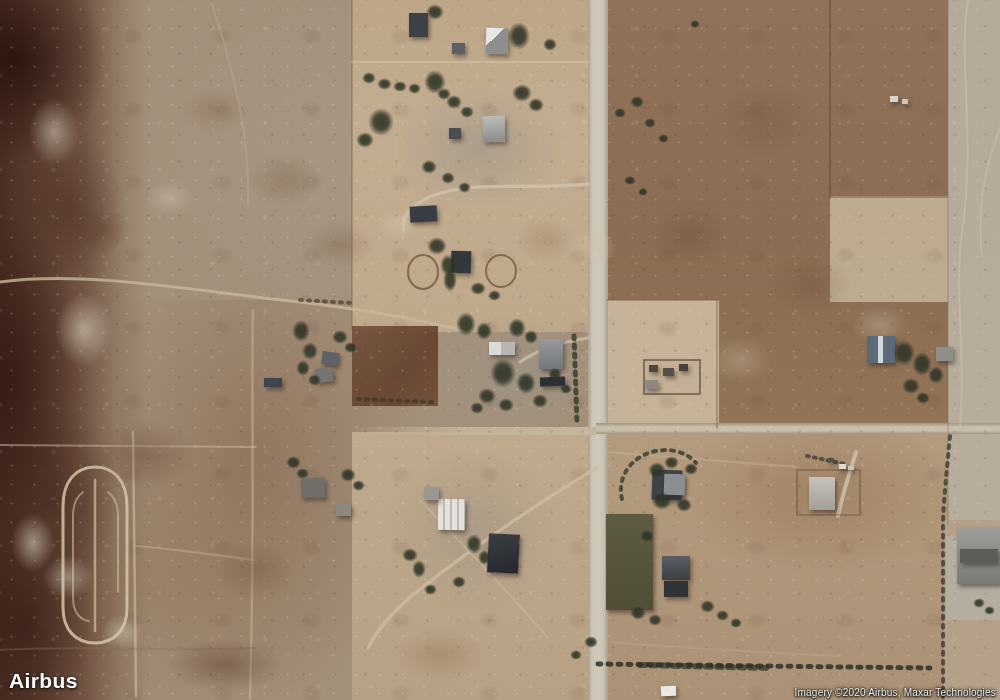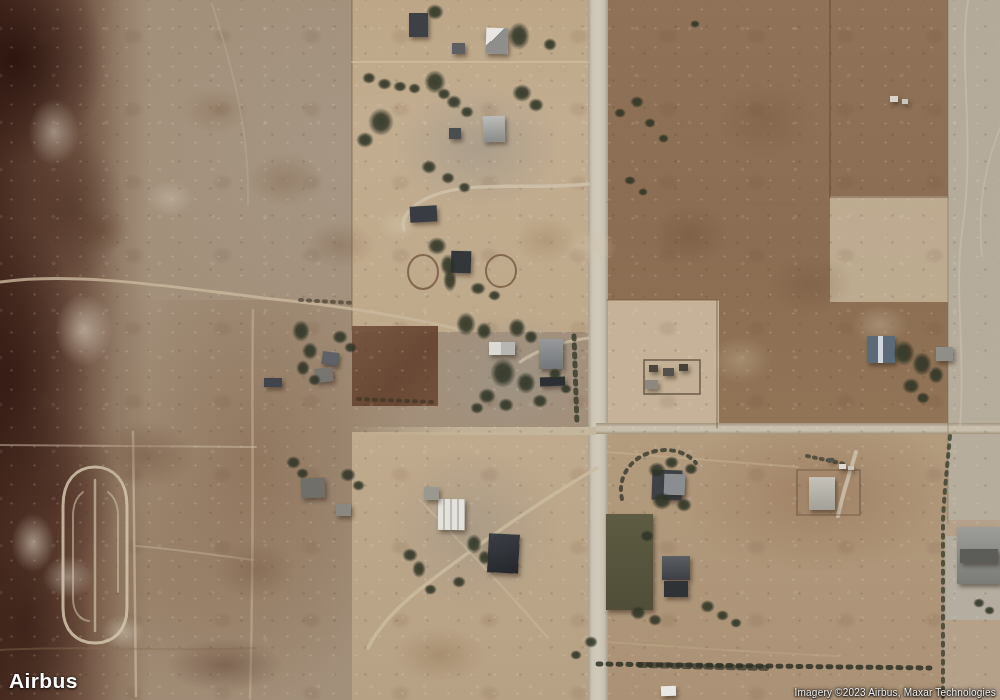--- a/index.html
+++ b/index.html
@@ -244,14 +244,14 @@
       <div class="tree" style="left: 984px; top: 606px; width: 11px; height: 9px;"></div>
       <div class="tree" style="left: 614px; top: 108px; width: 12px; height: 10px;"></div>
       <div class="tree" style="left: 630px; top: 96px; width: 14px; height: 12px;"></div>
       <div class="tree" style="left: 644px; top: 118px; width: 12px; height: 10px;"></div>
       <div class="tree" style="left: 658px; top: 134px; width: 11px; height: 9px;"></div>
       <div class="tree" style="left: 624px; top: 176px; width: 12px; height: 9px;"></div>
       <div class="tree" style="left: 638px; top: 188px; width: 10px; height: 8px;"></div>
       <div class="tree" style="left: 690px; top: 20px; width: 10px; height: 8px;"></div>
     </div>
   <div class="google-logo">Airbus</div>
-  <div class="attribution">Imagery ©2023 Airbus, Maxar Technologies</div>
+  <div class="attribution">Imagery ©2020 Airbus, Maxar Technologies</div>
 </div>
 
 </body></html>

